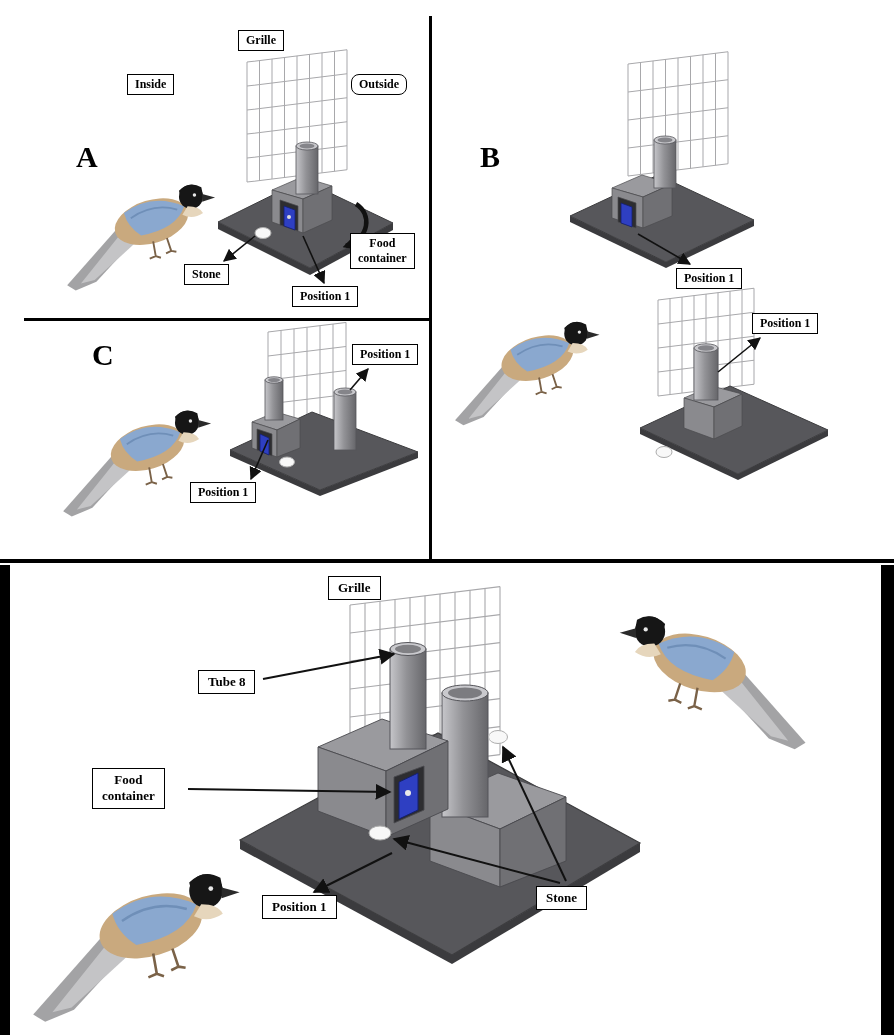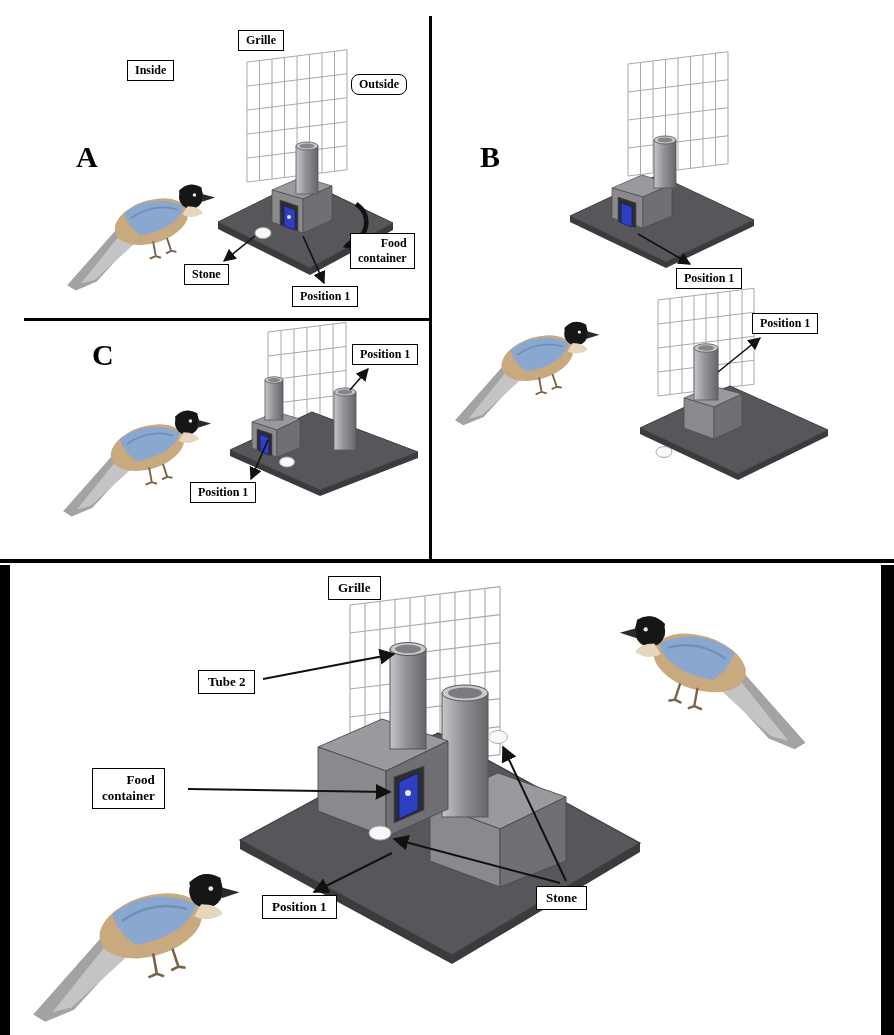--- a/index.html
+++ b/index.html
@@ -5,21 +5,21 @@
   * { margin:0; padding:0; box-sizing:border-box; }
   html,body { background:#ffffff; }
   body { font-family:"Liberation Serif", serif; }
   .page { position:relative; width:894px; height:1035px; background:#fff; overflow:hidden; }
   .layer { position:absolute; }
   .divider { position:absolute; background:#000; }
   .label-box {
     position:absolute; background:#fff; border:1.5px solid #000;
     font-weight:bold; font-size:12px; line-height:1.25;
     display:flex; align-items:center; justify-content:center;
-    text-align:right; padding:2px 7px; white-space:pre-line;
+    text-align:center; padding:2px 7px; white-space:pre-line;
     font-family:"Liberation Serif", serif; color:#000;
   }
   .label-box.lg { font-size:13px; padding:3px 9px; }
   .panel-letter {
     position:absolute; font-weight:bold; font-size:30px; color:#000;
     font-family:"Liberation Serif", serif;
   }
 </style>
 </head>
 <body>
@@ -207,35 +207,35 @@
   </svg>
 
   <div class="divider" style="left:429px;top:16px;width:3px;height:544px;"></div>
   <div class="divider" style="left:24px;top:318px;width:408px;height:3px;"></div>
   <div class="divider" style="left:0;top:559px;width:894px;height:4px;"></div>
   <div class="divider" style="left:0;top:565px;width:10px;height:470px;"></div>
   <div class="divider" style="left:881px;top:565px;width:13px;height:470px;"></div>
 
   <div class="panel-letter" style="left:76px;top:140px;">A</div>
   <div class="label-box" style="left:238px;top:30px;">Grille</div>
-  <div class="label-box" style="left:127px;top:60px;">Inside</div>
+  <div class="label-box" style="left:127px;top:74px;">Inside</div>
   <div class="label-box" style="left:351px;top:74px;border-radius:8px;">Outside</div>
   <div class="label-box" style="left:184px;top:264px;">Stone</div>
   <div class="label-box" style="left:292px;top:286px;">Position 1</div>
   <div class="label-box" style="left:350px;top:233px;">Food
 container</div>
 
   <div class="panel-letter" style="left:480px;top:140px;">B</div>
   <div class="label-box" style="left:676px;top:268px;">Position 1</div>
   <div class="label-box" style="left:752px;top:313px;">Position 1</div>
 
   <div class="panel-letter" style="left:92px;top:338px;">C</div>
   <div class="label-box" style="left:352px;top:344px;">Position 1</div>
   <div class="label-box" style="left:190px;top:482px;">Position 1</div>
 
   <div class="label-box lg" style="left:328px;top:576px;">Grille</div>
-  <div class="label-box lg" style="left:198px;top:670px;">Tube 2</div>
+  <div class="label-box lg" style="left:198px;top:670px;">Tube 8</div>
   <div class="label-box lg" style="left:92px;top:768px;">Food
 container</div>
   <div class="label-box lg" style="left:262px;top:895px;">Position 1</div>
   <div class="label-box lg" style="left:536px;top:886px;">Stone</div>
 
 </div>
 
 </body></html>

